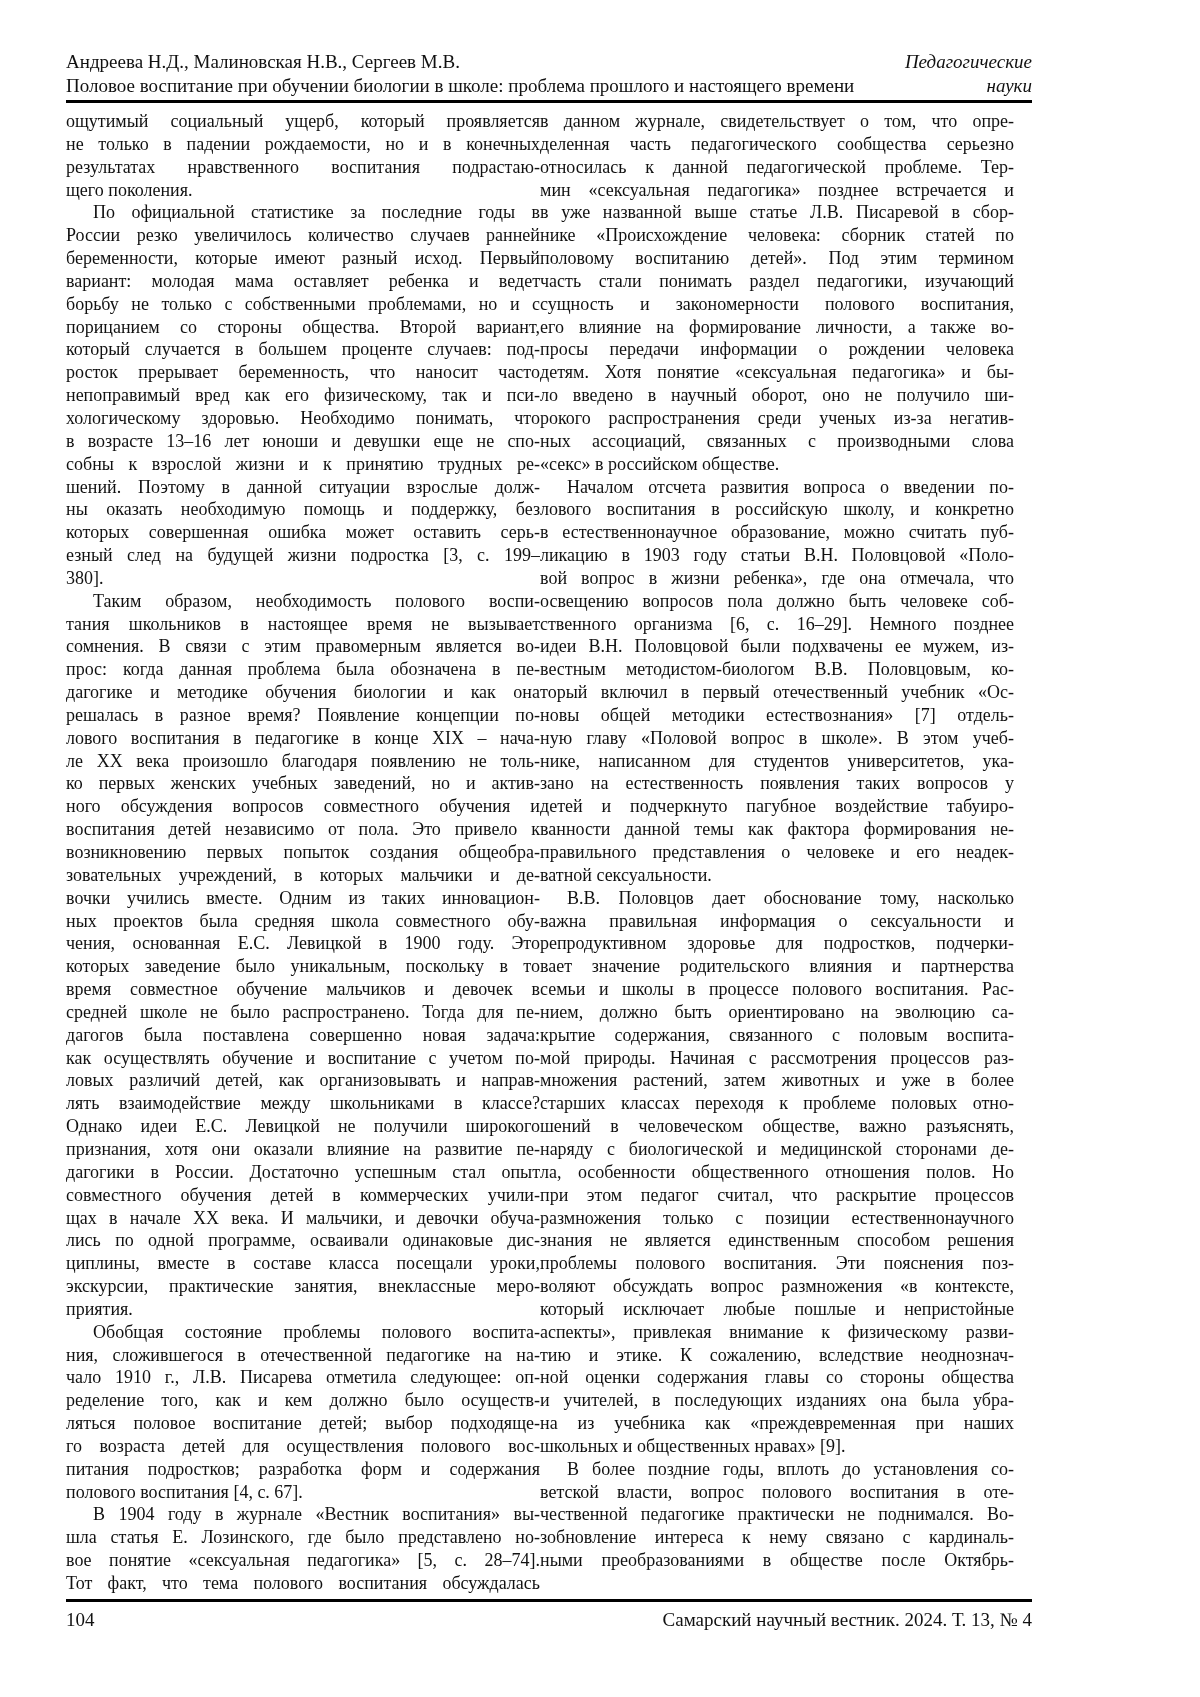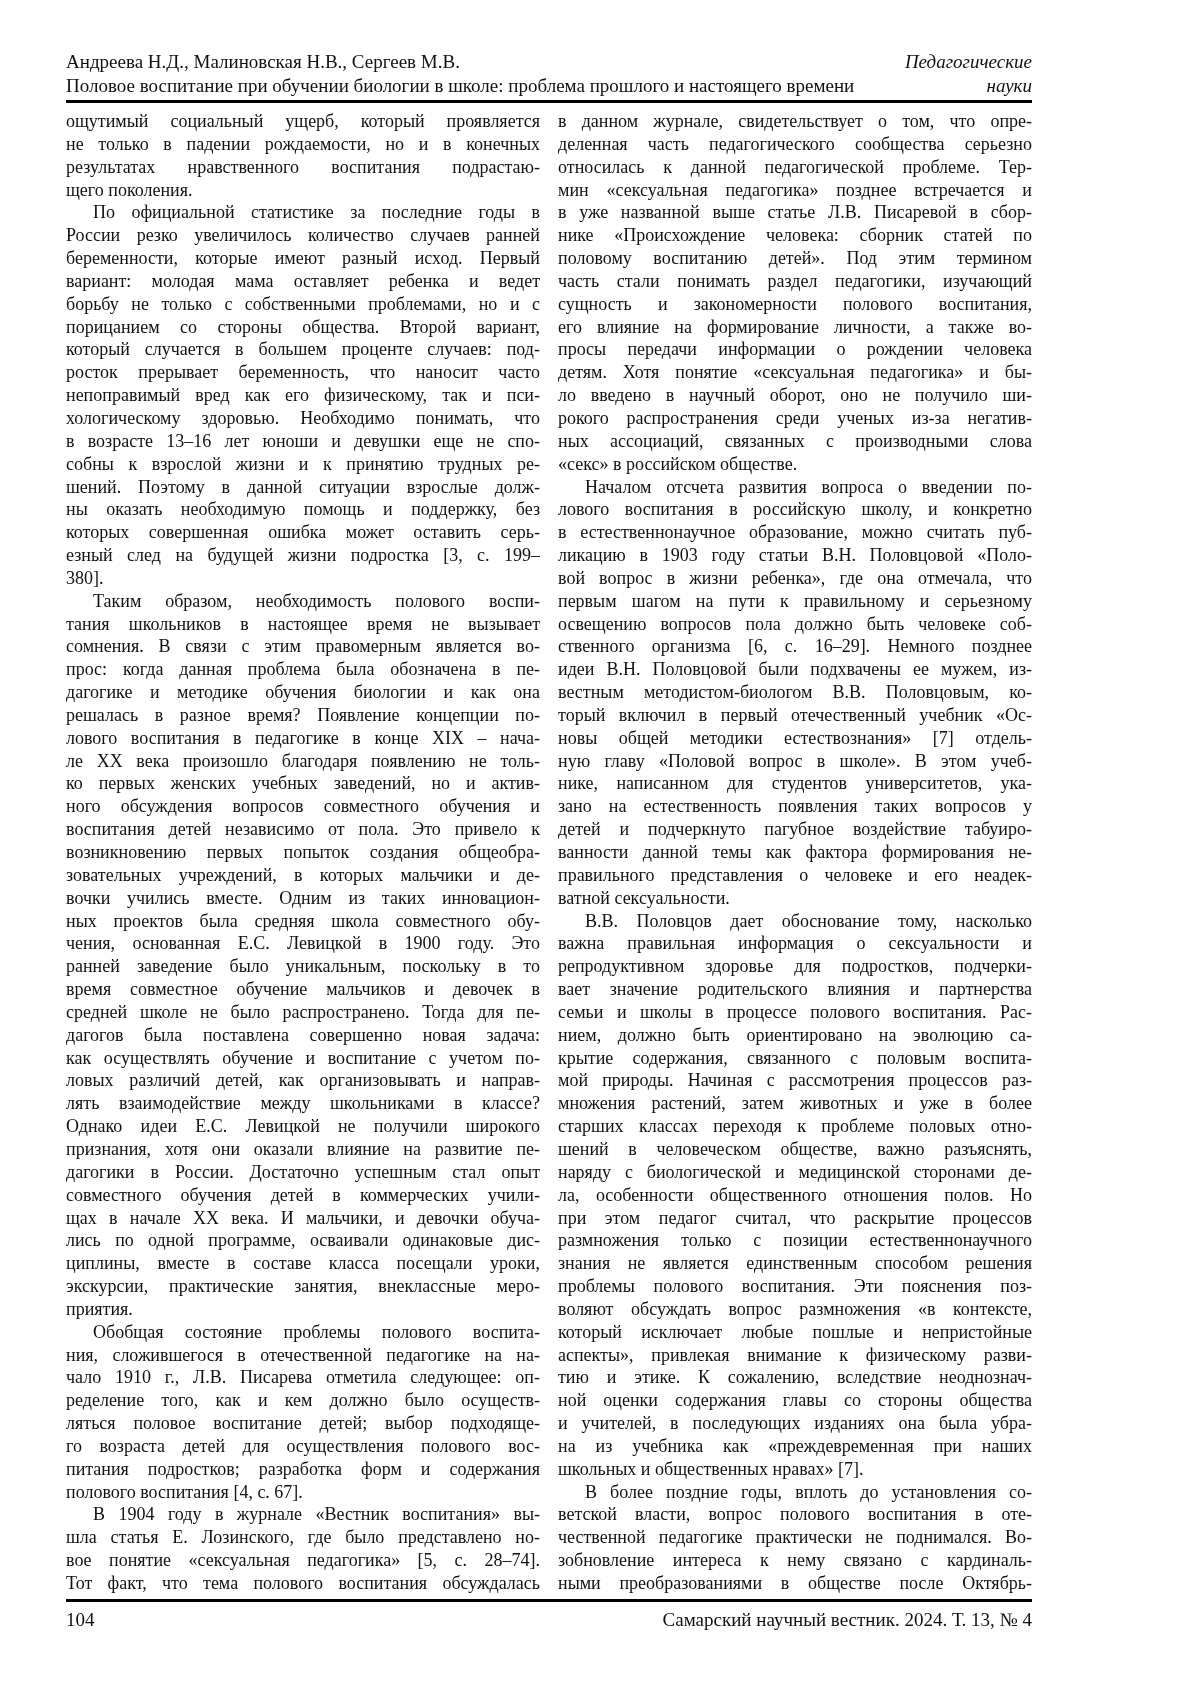--- a/index.html
+++ b/index.html
@@ -22,21 +22,20 @@
   .hrow {
     display: flex;
     justify-content: space-between;
     align-items: baseline;
     font-size: 19px;
     line-height: 24px;
   }
   .ital { font-style: italic; }
   .columns {
     display: flex;
-    gap: 18px;
     margin-top: 7px;
   }
   .col { width: 474px; }
   .para { margin: 0; }
   .line {
     font-size: 18px;
     line-height: 22.85px;
     height: 22.85px;
     white-space: normal;
     text-align: justify;
@@ -110,21 +109,21 @@
             <div class="line">лового воспитания в педагогике в конце XIX – нача-</div>
             <div class="line">ле XX века произошло благодаря появлению не толь-</div>
             <div class="line">ко первых женских учебных заведений, но и актив-</div>
             <div class="line">ного обсуждения вопросов совместного обучения и</div>
             <div class="line">воспитания детей независимо от пола. Это привело к</div>
             <div class="line">возникновению первых попыток создания общеобра-</div>
             <div class="line">зовательных учреждений, в которых мальчики и де-</div>
             <div class="line">вочки учились вместе. Одним из таких инновацион-</div>
             <div class="line">ных проектов была средняя школа совместного обу-</div>
             <div class="line">чения, основанная Е.С. Левицкой в 1900 году. Это</div>
-            <div class="line">ранней заведение было уникальным, поскольку в то</div>
+            <div class="line">которых заведение было уникальным, поскольку в то</div>
             <div class="line">время совместное обучение мальчиков и девочек в</div>
             <div class="line">средней школе не было распространено. Тогда для пе-</div>
             <div class="line">дагогов была поставлена совершенно новая задача:</div>
             <div class="line">как осуществлять обучение и воспитание с учетом по-</div>
             <div class="line">ловых различий детей, как организовывать и направ-</div>
             <div class="line">лять взаимодействие между школьниками в классе?</div>
             <div class="line">Однако идеи Е.С. Левицкой не получили широкого</div>
             <div class="line">признания, хотя они оказали влияние на развитие пе-</div>
             <div class="line">дагогики в России. Достаточно успешным стал опыт</div>
             <div class="line">совместного обучения детей в коммерческих учили-</div>
@@ -169,21 +168,20 @@
             <div class="line">рокого распространения среди ученых из-за негатив-</div>
             <div class="line">ных ассоциаций, связанных с производными слова</div>
             <div class="line end">«секс» в российском обществе.</div>
           </div>
           <div class="para">
             <div class="line indent">Началом отсчета развития вопроса о введении по-</div>
             <div class="line">лового воспитания в российскую школу, и конкретно</div>
             <div class="line">в естественнонаучное образование, можно считать пуб-</div>
             <div class="line">ликацию в 1903 году статьи В.Н. Половцовой «Поло-</div>
             <div class="line">вой вопрос в жизни ребенка», где она отмечала, что</div>
-            <div class="line">первым шагом на пути к правильному и серьезному</div>
             <div class="line">освещению вопросов пола должно быть человеке соб-</div>
             <div class="line">ственного организма [6, с. 16–29]. Немного позднее</div>
             <div class="line">идеи В.Н. Половцовой были подхвачены ее мужем, из-</div>
             <div class="line">вестным методистом-биологом В.В. Половцовым, ко-</div>
             <div class="line">торый включил в первый отечественный учебник «Ос-</div>
             <div class="line">новы общей методики естествознания» [7] отдель-</div>
             <div class="line">ную главу «Половой вопрос в школе». В этом учеб-</div>
             <div class="line">нике, написанном для студентов университетов, ука-</div>
             <div class="line">зано на естественность появления таких вопросов у</div>
             <div class="line">детей и подчеркнуто пагубное воздействие табуиро-</div>
@@ -209,21 +207,21 @@
             <div class="line">размножения только с позиции естественнонаучного</div>
             <div class="line">знания не является единственным способом решения</div>
             <div class="line">проблемы полового воспитания. Эти пояснения поз-</div>
             <div class="line">воляют обсуждать вопрос размножения «в контексте,</div>
             <div class="line">который исключает любые пошлые и непристойные</div>
             <div class="line">аспекты», привлекая внимание к физическому разви-</div>
             <div class="line">тию и этике. К сожалению, вследствие неоднознач-</div>
             <div class="line">ной оценки содержания главы со стороны общества</div>
             <div class="line">и учителей, в последующих изданиях она была убра-</div>
             <div class="line">на из учебника как «преждевременная при наших</div>
-            <div class="line end">школьных и общественных нравах» [7].</div>
+            <div class="line end">школьных и общественных нравах» [9].</div>
           </div>
           <div class="para">
             <div class="line indent">В более поздние годы, вплоть до установления со-</div>
             <div class="line">ветской власти, вопрос полового воспитания в оте-</div>
             <div class="line">чественной педагогике практически не поднимался. Во-</div>
             <div class="line">зобновление интереса к нему связано с кардиналь-</div>
             <div class="line">ными преобразованиями в обществе после Октябрь-</div>
           </div>
         </div>
     </main>

